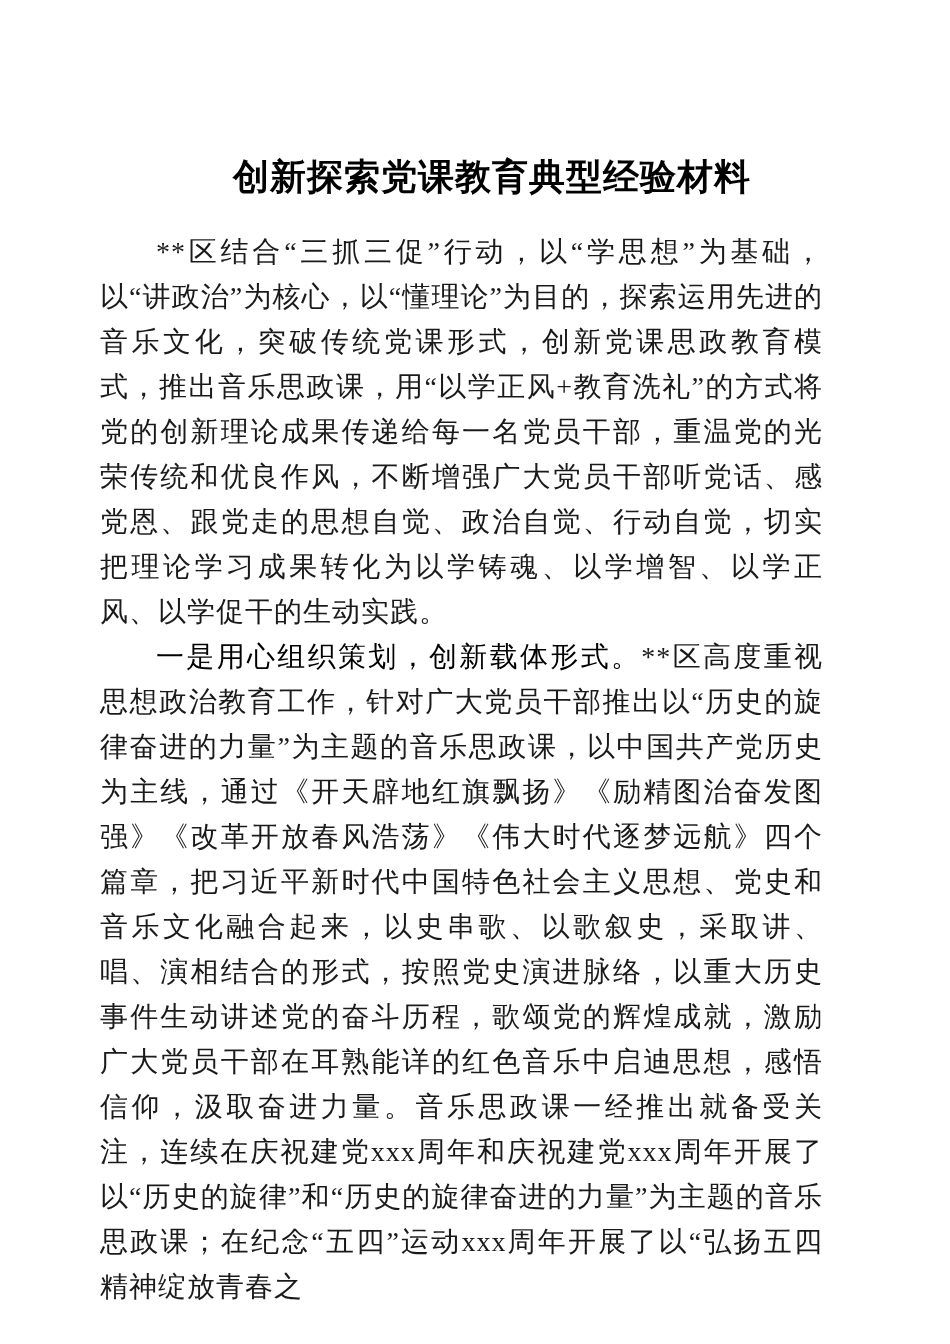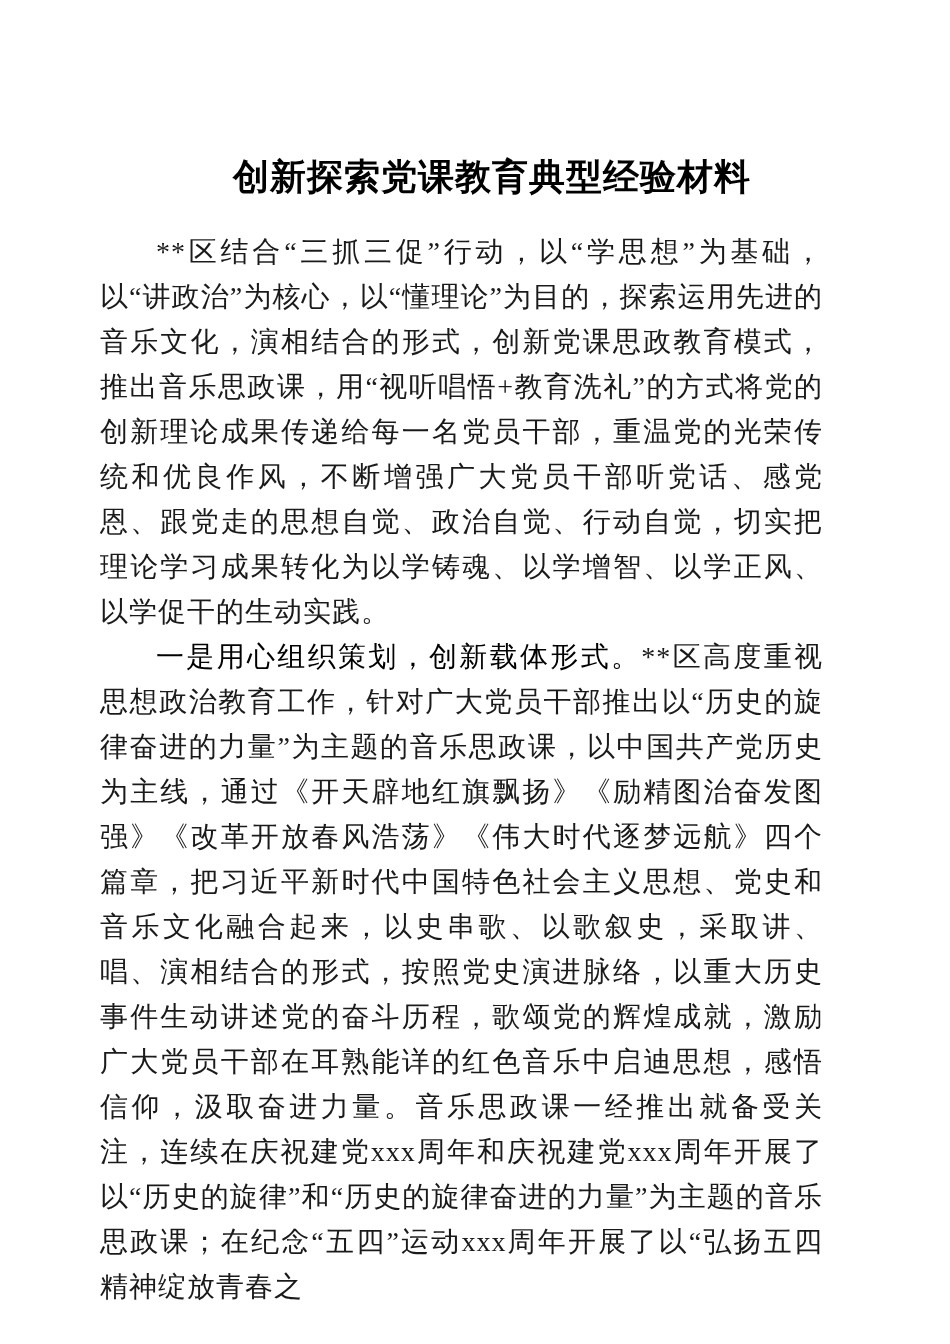--- a/index.html
+++ b/index.html
@@ -55,19 +55,19 @@
 </style>
 </head>
 <body>
 
 <div class="page">
 
   <h1 class="doc-title">创新探索党课教育典型经验材料</h1>
 
   <div class="doc-body">
 
-    <p class="para"><span>**区结合“三抓三促”行动，以“学思想”为基础，以“讲政治”为核心，以“懂理论”为目的，探索运用先进的音乐文化，演相结合的形式，创新党课思政教育模式，推出音乐思政课，用“视听唱悟+教育洗礼”的方式将党的创新理论成果传递给每一名党员干部，重温党的光荣传统和优良作风，不断增强广大党员干部听党话、感党恩、跟党走的思想自觉、政治自觉、行动自觉，切实把理论学习成果转化为以学铸魂、以学增智、以学正风、以学促干的生动实践。</span></p>
+    <p class="para"><span>**区结合“三抓三促”行动，以“学思想”为基础，以“讲政治”为核心，以“懂理论”为目的，探索运用先进的音乐文化，突破传统党课形式，创新党课思政教育模式，推出音乐思政课，用“以学正风+教育洗礼”的方式将党的创新理论成果传递给每一名党员干部，重温党的光荣传统和优良作风，不断增强广大党员干部听党话、感党恩、跟党走的思想自觉、政治自觉、行动自觉，切实把理论学习成果转化为以学铸魂、以学增智、以学正风、以学促干的生动实践。</span></p>
 
     <p class="para"><span class="lead-bold">一是用心组织策划，创新载体形式。</span><span>**区高度重视思想政治教育工作，针对广大党员干部推出以“历史的旋律奋进的力量”为主题的音乐思政课，以中国共产党历史为主线，通过《开天辟地红旗飘扬》《励精图治奋发图强》《改革开放春风浩荡》《伟大时代逐梦远航》四个篇章，把习近平新时代中国特色社会主义思想、党史和音乐文化融合起来，以史串歌、以歌叙史，采取讲、唱、演相结合的形式，按照党史演进脉络，以重大历史事件生动讲述党的奋斗历程，歌颂党的辉煌成就，激励广大党员干部在耳熟能详的红色音乐中启迪思想，感悟信仰，汲取奋进力量。音乐思政课一经推出就备受关注，连续在庆祝建党xxx周年和庆祝建党xxx周年开展了以“历史的旋律”和“历史的旋律奋进的力量”为主题的音乐思政课；在纪念“五四”运动xxx周年开展了以“弘扬五四精神绽放青春之</span></p>
 
   </div>
 
 </div>
 
 </body></html>

